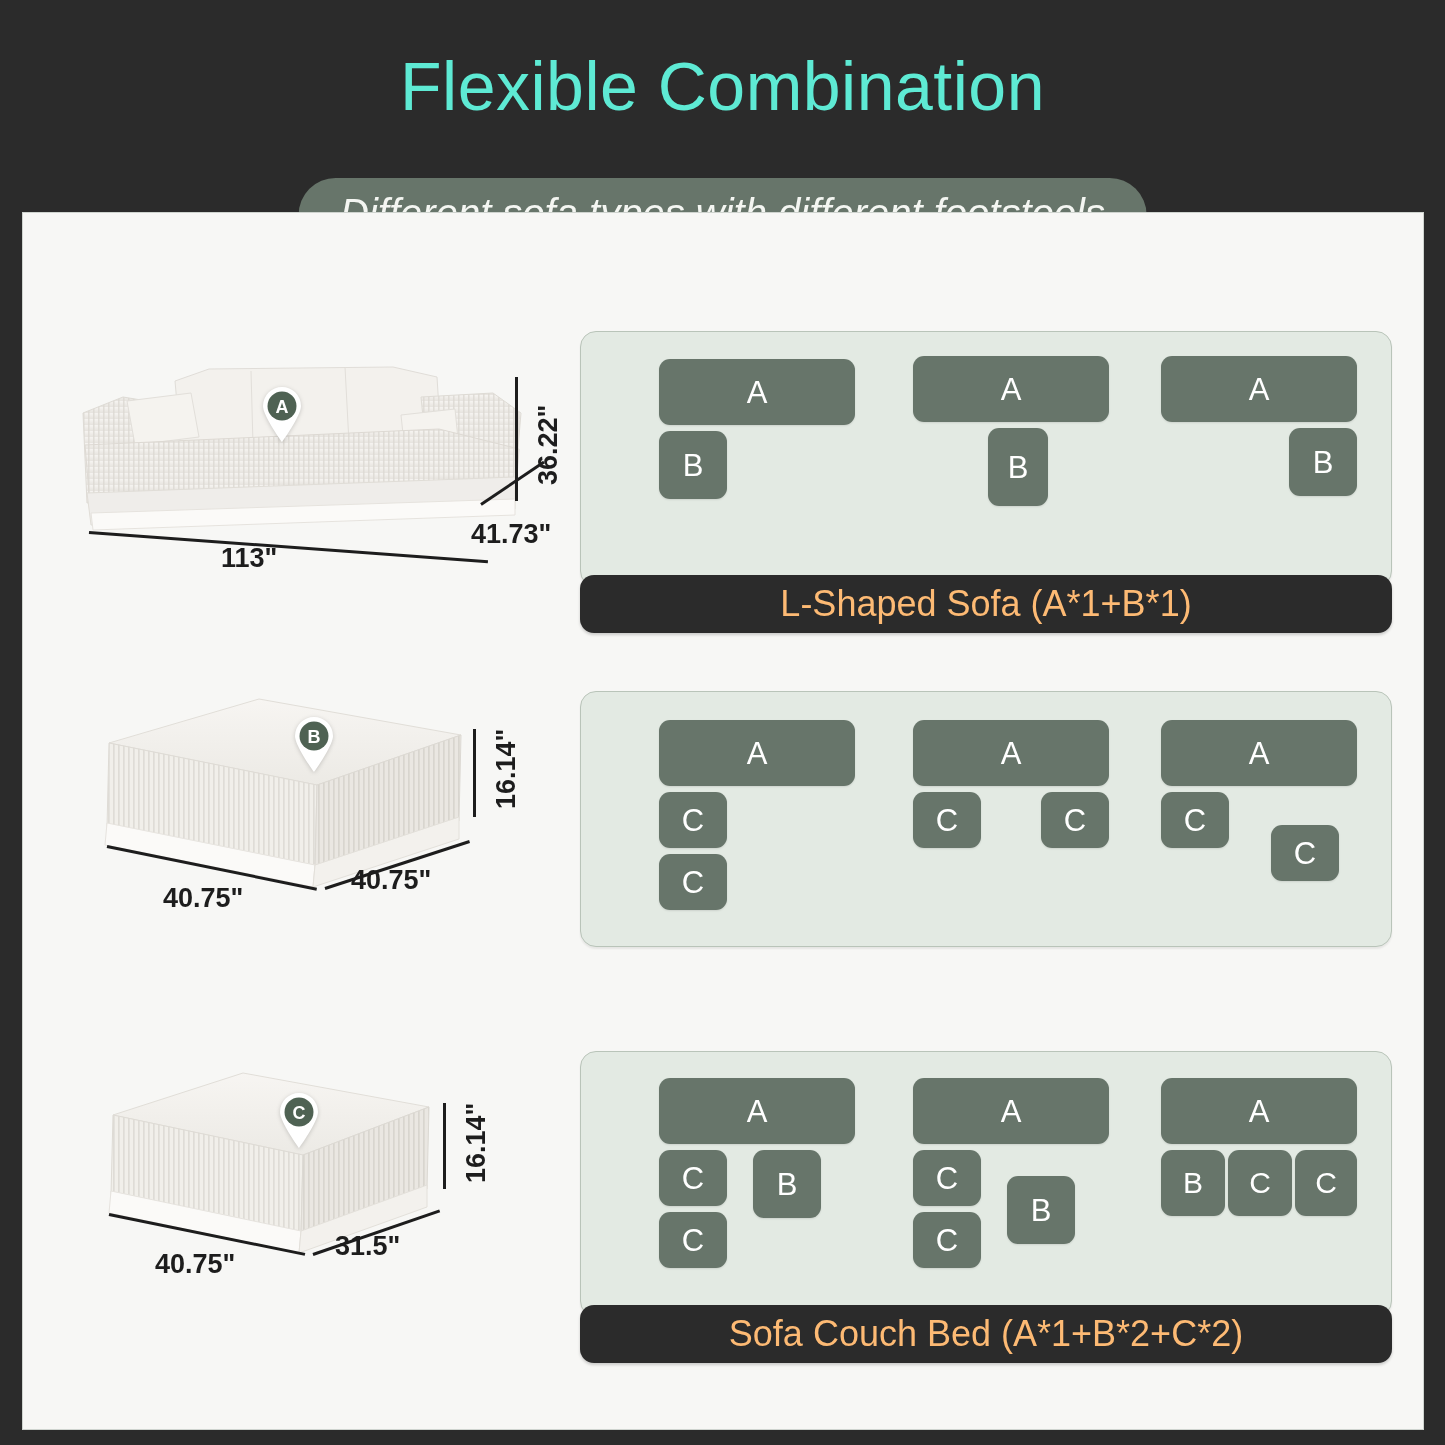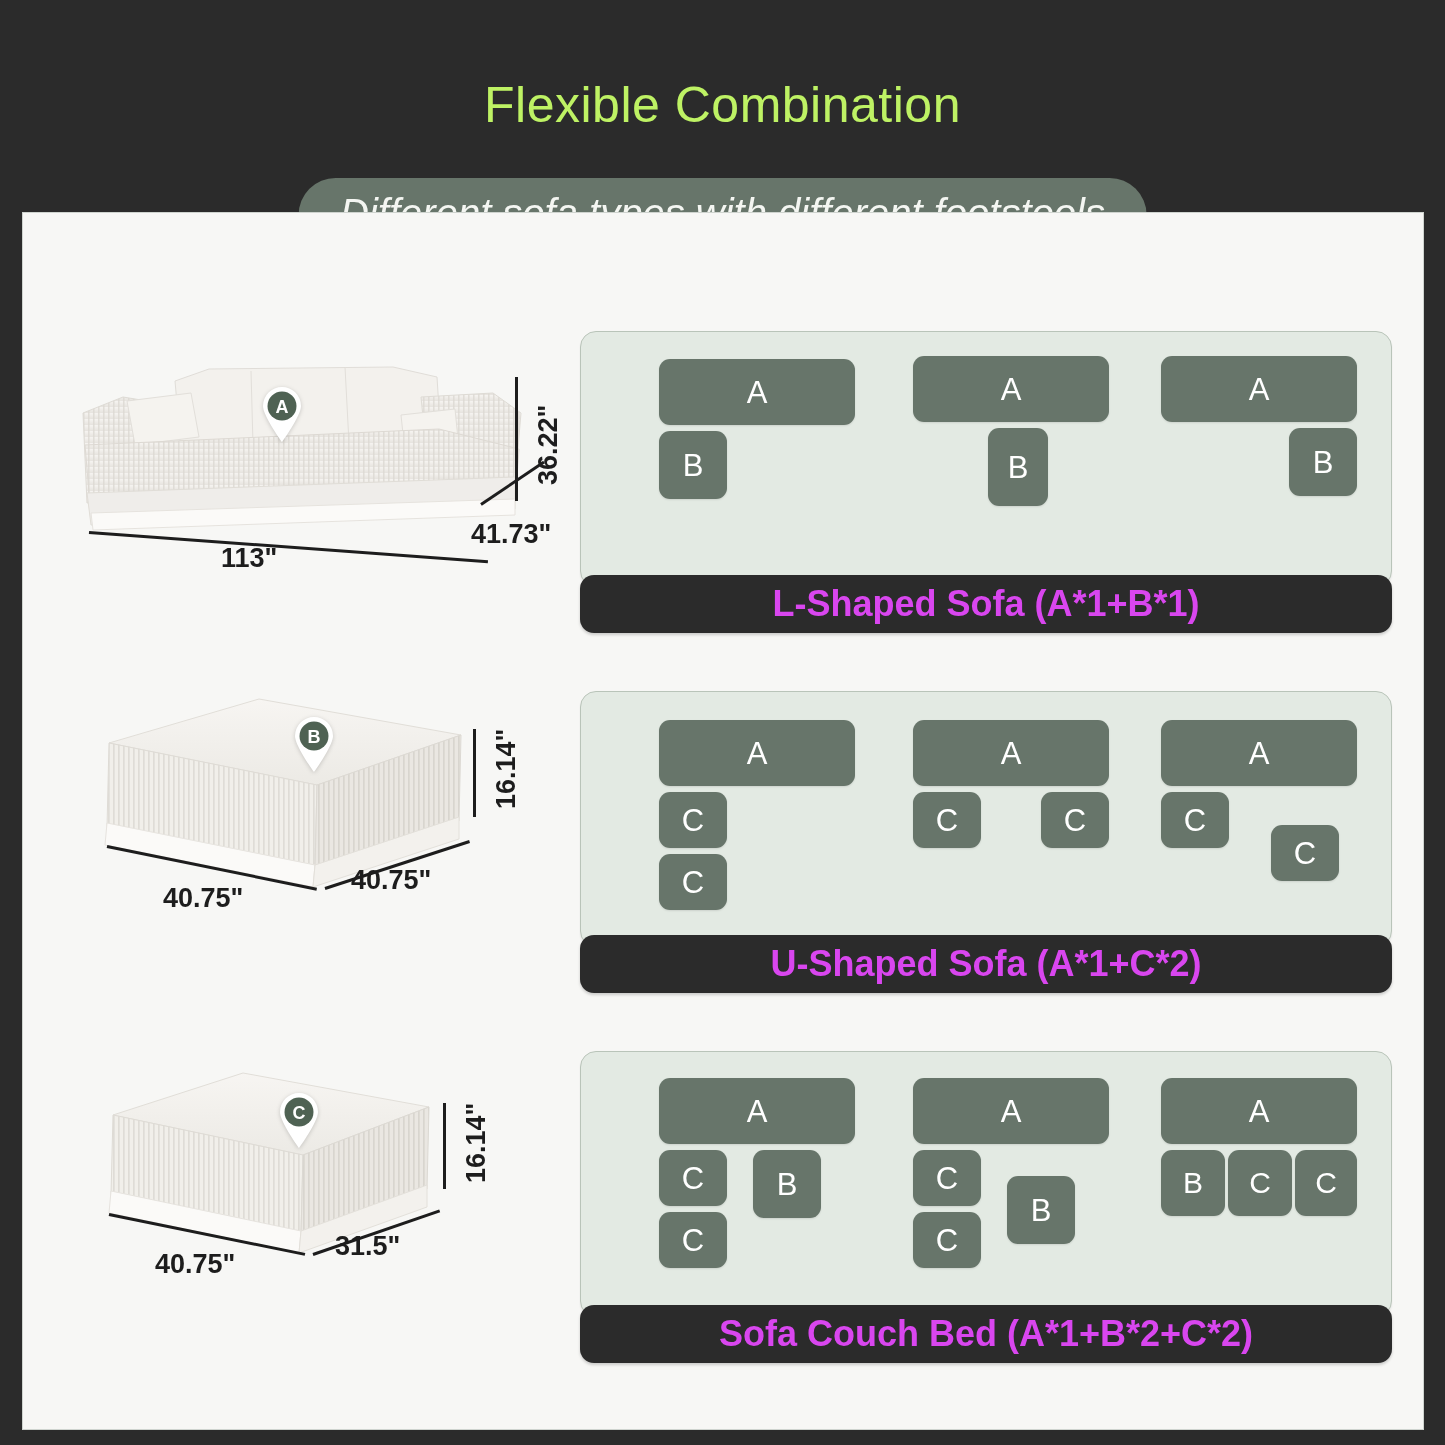--- a/index.html
+++ b/index.html
@@ -6,23 +6,22 @@
   body{
     width:1445px;height:1445px;overflow:hidden;
     background:#2b2b2b;
     font-family:"Liberation Sans", sans-serif;
   }
   .frame{position:absolute;inset:0;background:#2b2b2b;}
 
   
   .title{
     position:absolute;left:0;top:52px;width:1445px;text-align:center;
-    color:#bef264;font-size:50px;font-weight:400;letter-spacing:.5px;
+    color:#5eead4;font-size:68px;font-weight:400;letter-spacing:.5px;
     line-height:1;
-    margin-top:28px;
   }
   .subtitle-pill{
     position:absolute;left:50%;transform:translateX(-50%);top:178px;
     background:#67756a;border-radius:40px;
     padding:10px 42px 14px 42px;
     display:flex;align-items:center;justify-content:center;
   }
   .subtitle-pill span{
     color:#f4f6f2;font-size:40px;font-style:italic;font-weight:400;
     white-space:nowrap;line-height:1.25;
@@ -60,21 +59,21 @@
     border-radius:16px;position:relative;box-sizing:border-box;
     box-shadow:0 2px 2px rgba(0,0,0,.07);
   }
   .panel-foot{
     background:#2b2b2b;border-radius:14px;
     margin-top:-12px;position:relative;z-index:2;
     height:58px;display:flex;align-items:center;justify-content:center;
     box-shadow:0 2px 3px rgba(0,0,0,.18);
   }
   .panel-foot span{
-    color:#d946ef;font-size:36px;font-weight:700;white-space:nowrap;
+    color:#fdba74;font-size:36px;font-weight:400;white-space:nowrap;
     line-height:1;
   }
 
   .p1{top:118px;}
   .p2{top:478px;}
   .p3{top:838px;}
   .p1 .panel-body{height:256px;}
   .p2 .panel-body{height:256px;}
   .p3 .panel-body{height:266px;}
 
@@ -265,23 +264,20 @@
           <div class="blk" style="left:18px;top:28px;width:196px;height:66px;">A</div>
           <div class="blk" style="left:18px;top:100px;width:68px;height:56px;">C</div>
           <div class="blk" style="left:146px;top:100px;width:68px;height:56px;">C</div>
         </div>
         <div class="variant" style="left:562px;width:232px;">
           <div class="blk" style="left:18px;top:28px;width:196px;height:66px;">A</div>
           <div class="blk" style="left:18px;top:100px;width:68px;height:56px;">C</div>
           <div class="blk" style="left:128px;top:133px;width:68px;height:56px;">C</div>
         </div>
       </div>
-      <div class="panel-foot">
-        <span>U-Shaped Sofa (A*1+C*2)</span>
-      </div>
     </div>
 
     <div class="panel p3">
       <div class="panel-body">
         <div class="variant" style="left:60px;width:232px;">
           <div class="blk" style="left:18px;top:26px;width:196px;height:66px;">A</div>
           <div class="blk" style="left:18px;top:98px;width:68px;height:56px;">C</div>
           <div class="blk" style="left:18px;top:160px;width:68px;height:56px;">C</div>
           <div class="blk" style="left:112px;top:98px;width:68px;height:68px;">B</div>
         </div>

